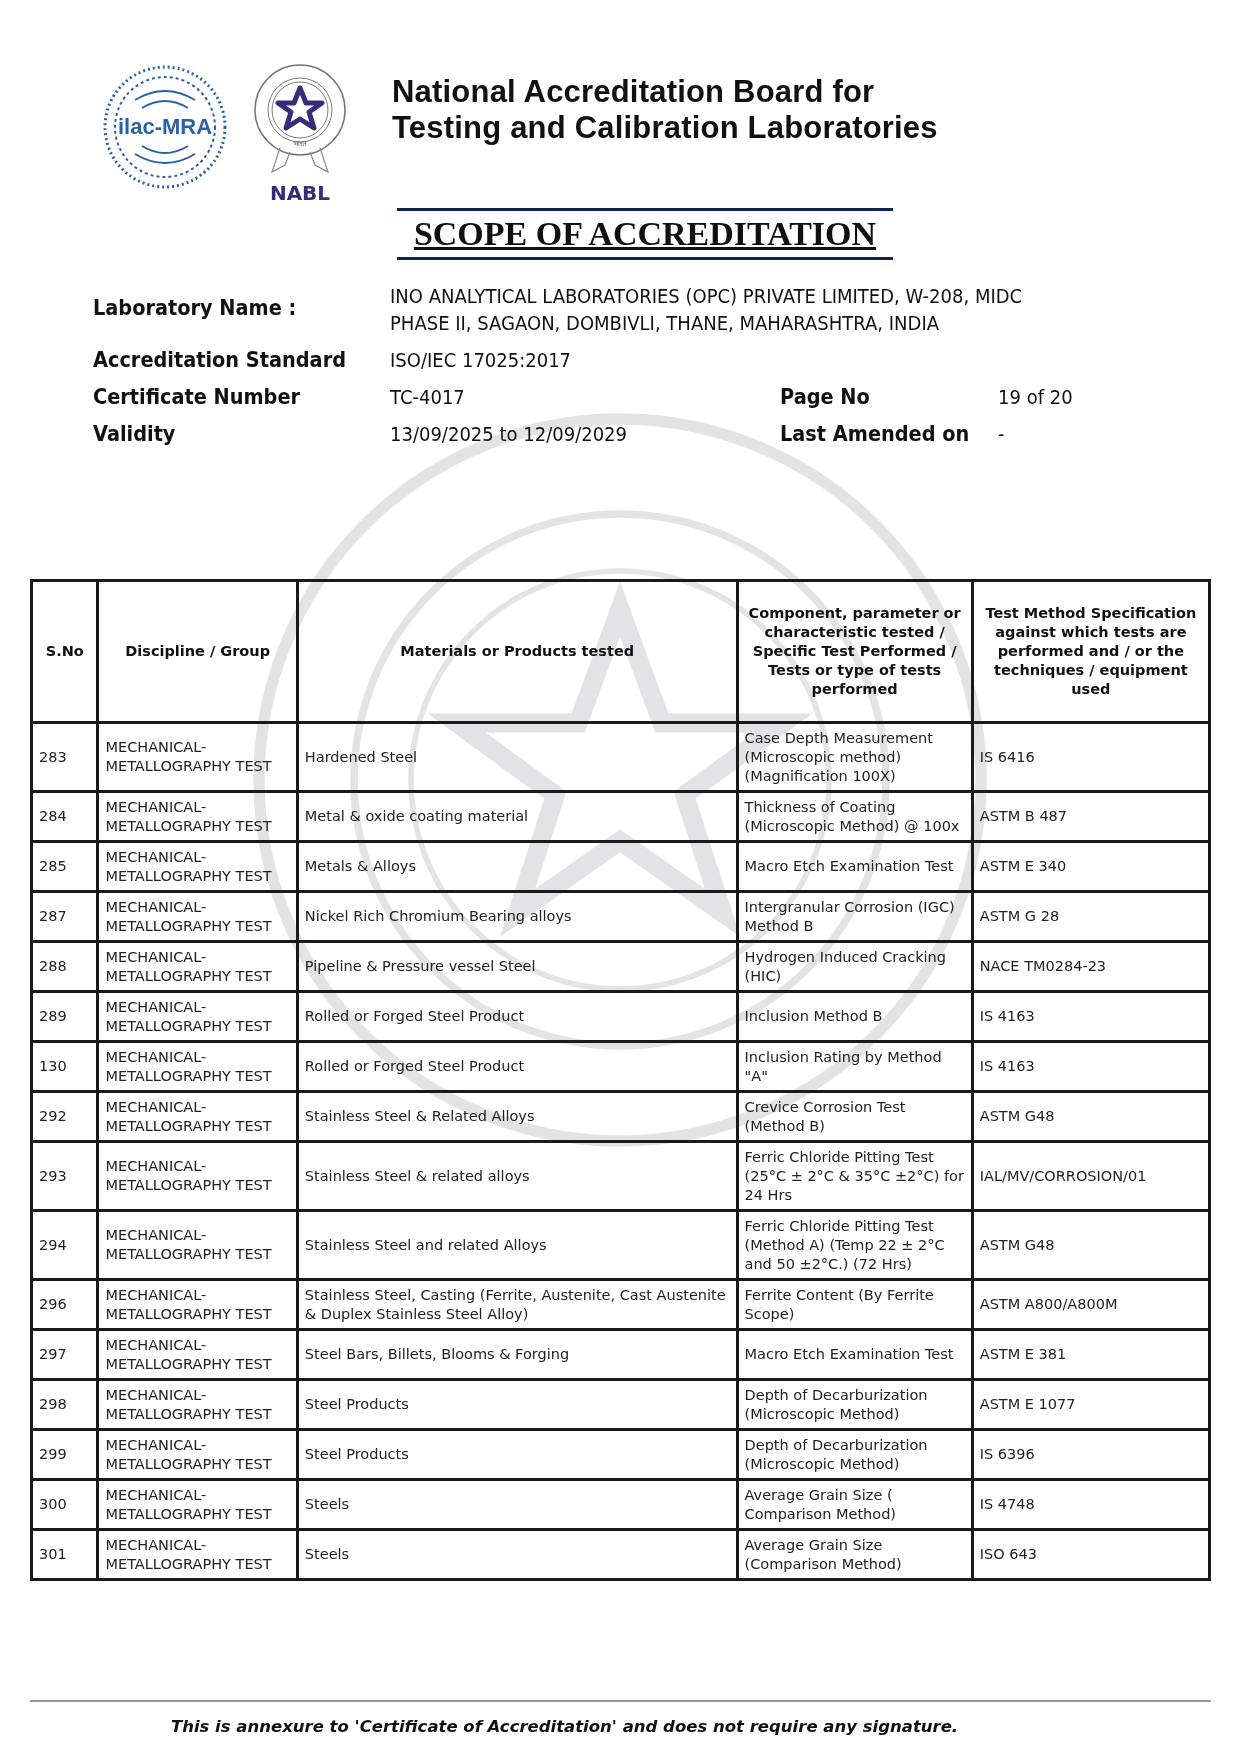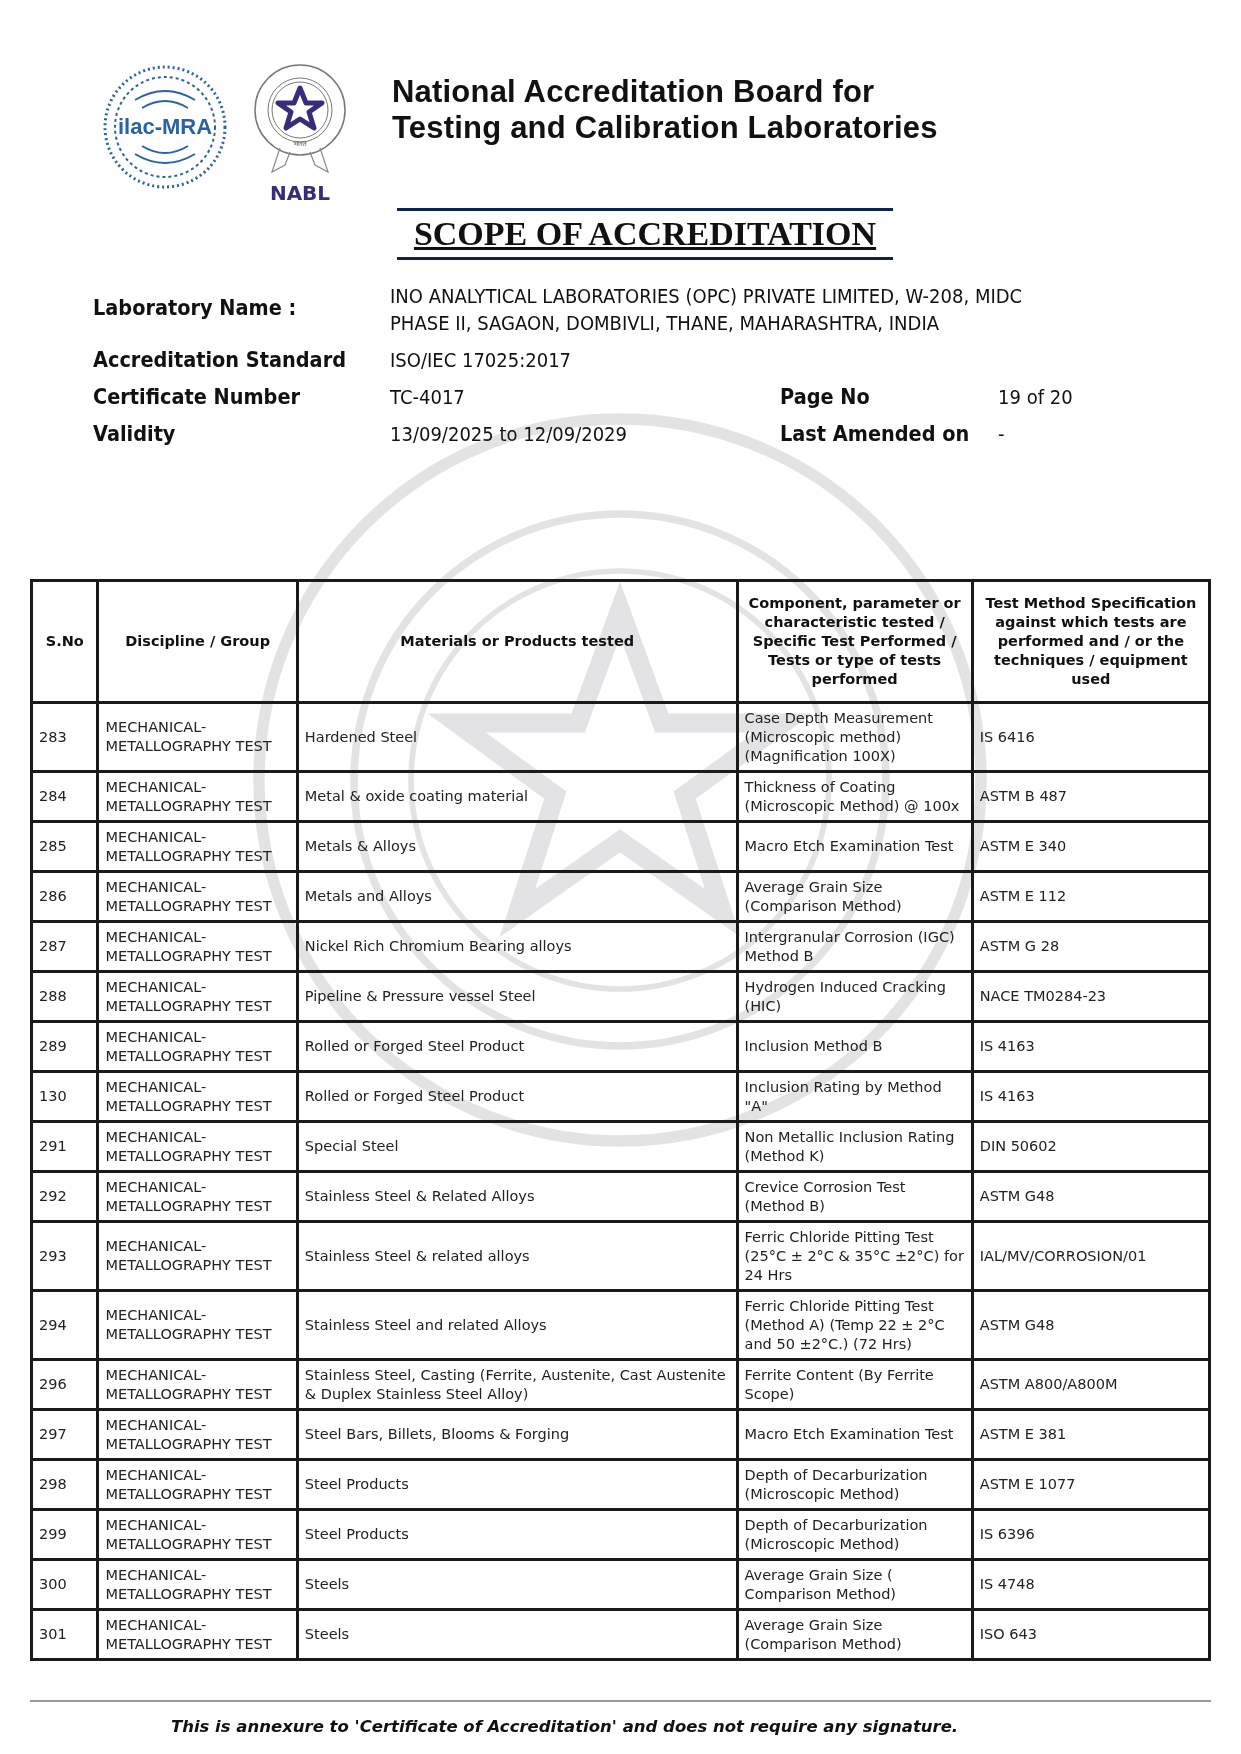--- a/index.html
+++ b/index.html
@@ -26,21 +26,21 @@
   .info-label { position: absolute; left: 93px; font-family: "DejaVu Sans", sans-serif; font-weight: bold;
                 font-size: 21px; color: #111; white-space: nowrap; transform: scaleX(0.92); transform-origin: left; }
   .info-value { position: absolute; left: 390px; font-family: "DejaVu Sans", sans-serif; font-size: 20px;
                 line-height: 27px; color: #111; white-space: nowrap; transform: scaleX(0.9); transform-origin: left; }
 
   
   .scope-table { position: absolute; left: 30px; top: 579px; width: 1181px; border-collapse: collapse;
                  table-layout: fixed; font-family: "DejaVu Sans", sans-serif; }
   .scope-table th, .scope-table td { border: 3px solid #1a1a1a; vertical-align: middle; }
   .scope-table th { font-size: 14.5px; font-weight: bold; text-align: center; line-height: 19px;
-                    padding: 10px 6px; height: 99px; }
+                    padding: 20px 6px; height: 99px; }
   .scope-table td { font-size: 14.5px; line-height: 19px; padding: 2px 6px; text-align: left; color: #222; }
   .scope-table tr.r2 td { height: 43px; }
   .scope-table tr.r3 td { height: 62px; }
   .col-sno { width: 65px; }
   .col-disc { width: 195px; }
   .col-mat { width: 430px; }
   .col-comp { width: 230px; }
   .col-meth { width: 232px; }
 
   
@@ -138,27 +138,20 @@
         <td>ASTM B 487</td>
       </tr>
       <tr class="r2">
         <td>285</td>
         <td>MECHANICAL- METALLOGRAPHY TEST</td>
         <td>Metals &amp; Alloys</td>
         <td>Macro Etch Examination Test</td>
         <td>ASTM E 340</td>
       </tr>
       <tr class="r2">
-        <td>286</td>
-        <td>MECHANICAL- METALLOGRAPHY TEST</td>
-        <td>Metals and Alloys</td>
-        <td>Average Grain Size (Comparison Method)</td>
-        <td>ASTM E 112</td>
-      </tr>
-      <tr class="r2">
         <td>287</td>
         <td>MECHANICAL- METALLOGRAPHY TEST</td>
         <td>Nickel Rich Chromium Bearing alloys</td>
         <td>Intergranular Corrosion (IGC) Method B</td>
         <td>ASTM G 28</td>
       </tr>
       <tr class="r2">
         <td>288</td>
         <td>MECHANICAL- METALLOGRAPHY TEST</td>
         <td>Pipeline &amp; Pressure vessel Steel</td>
@@ -173,27 +166,20 @@
         <td>IS 4163</td>
       </tr>
       <tr class="r2">
         <td>130</td>
         <td>MECHANICAL- METALLOGRAPHY TEST</td>
         <td>Rolled or Forged Steel Product</td>
         <td>Inclusion Rating by Method "A"</td>
         <td>IS 4163</td>
       </tr>
       <tr class="r2">
-        <td>291</td>
-        <td>MECHANICAL- METALLOGRAPHY TEST</td>
-        <td>Special Steel</td>
-        <td>Non Metallic Inclusion Rating (Method K)</td>
-        <td>DIN 50602</td>
-      </tr>
-      <tr class="r2">
         <td>292</td>
         <td>MECHANICAL- METALLOGRAPHY TEST</td>
         <td>Stainless Steel &amp; Related Alloys</td>
         <td>Crevice Corrosion Test (Method B)</td>
         <td>ASTM G48</td>
       </tr>
       <tr class="r3">
         <td>293</td>
         <td>MECHANICAL- METALLOGRAPHY TEST</td>
         <td>Stainless Steel &amp; related alloys</td>

